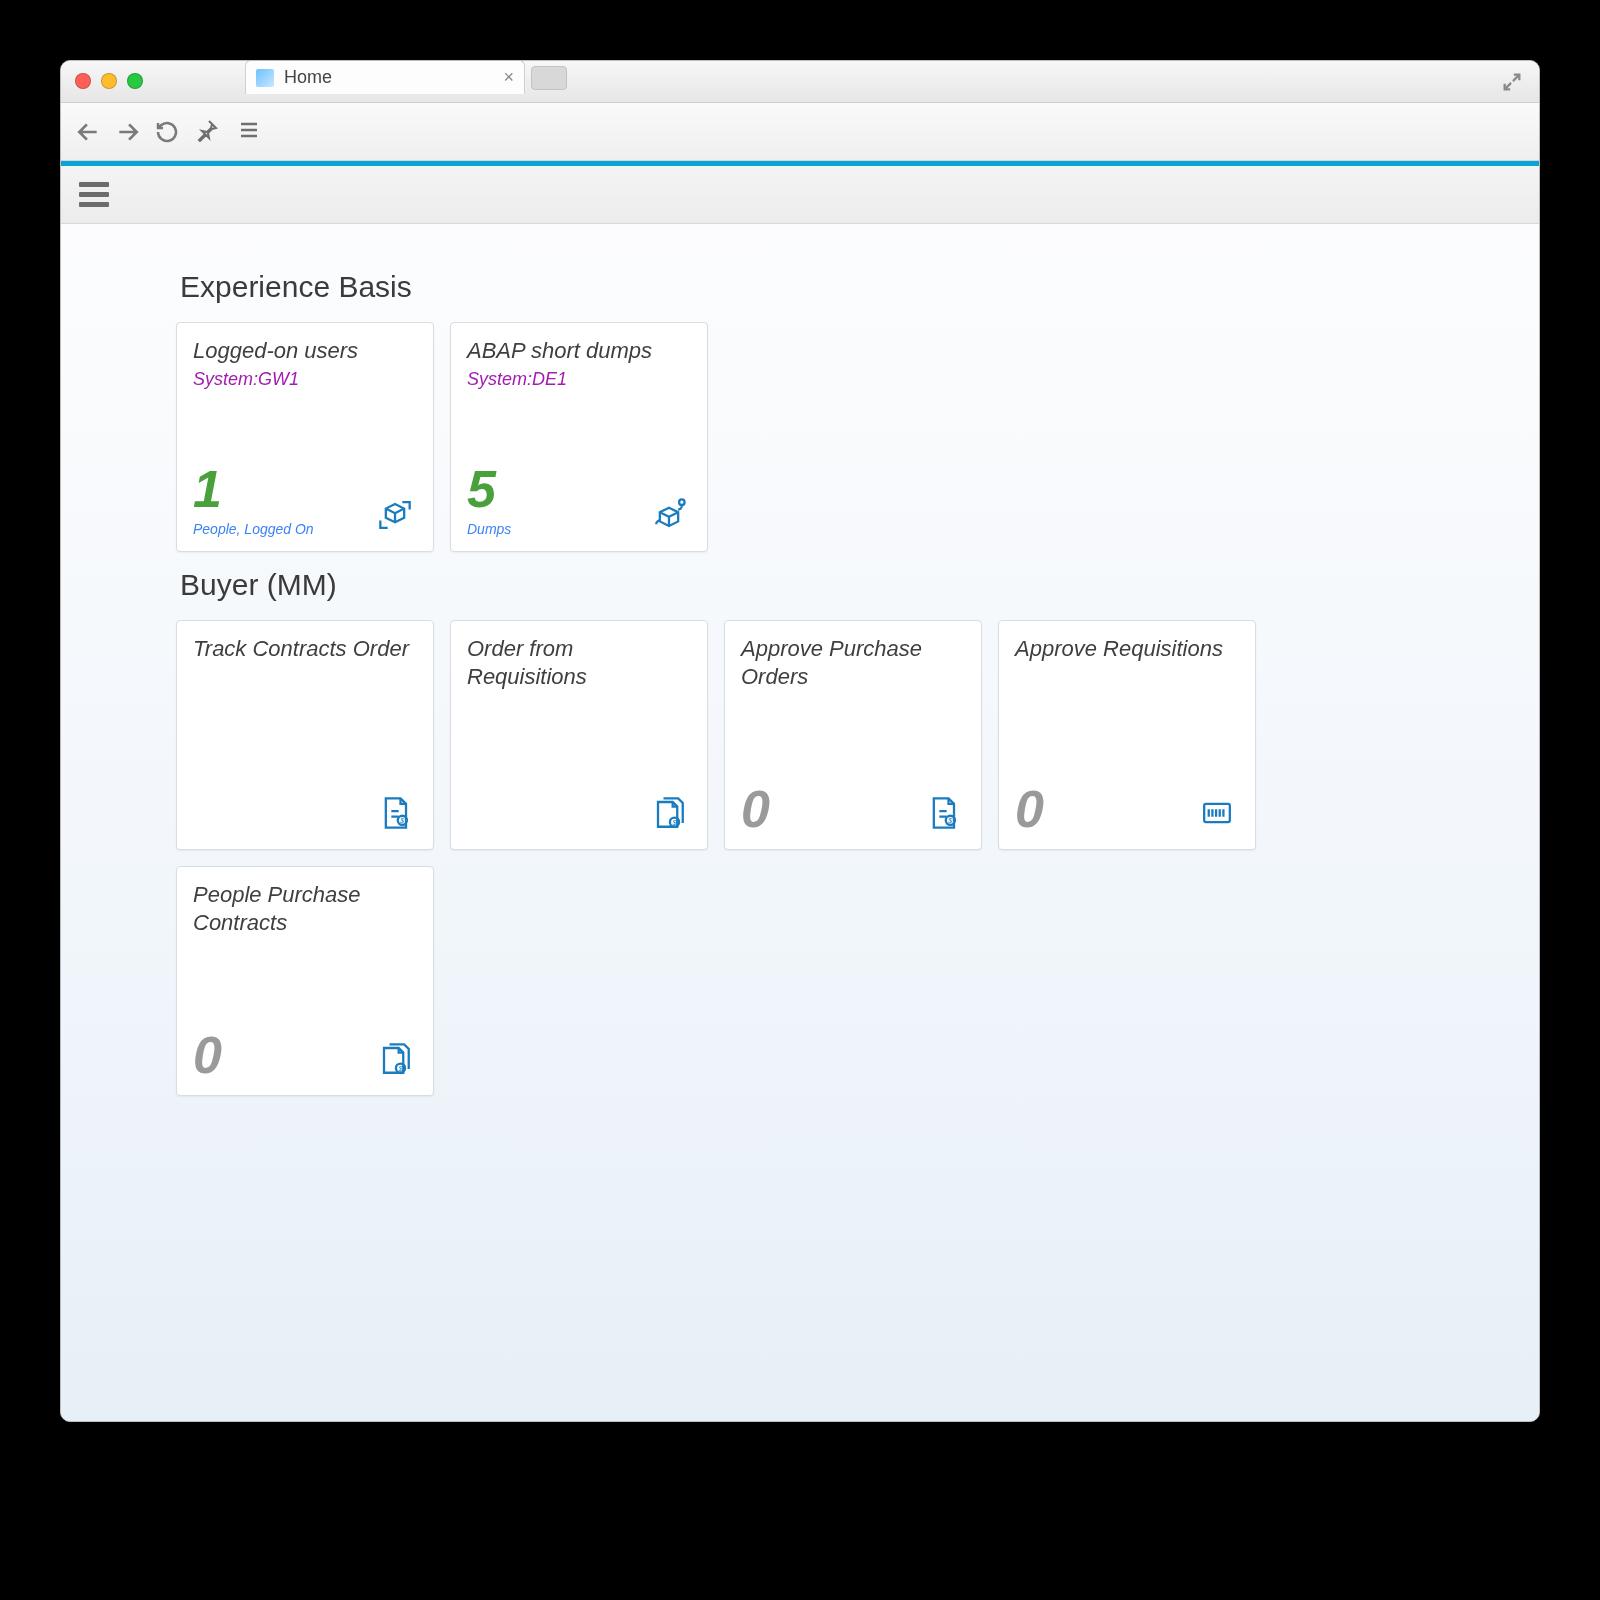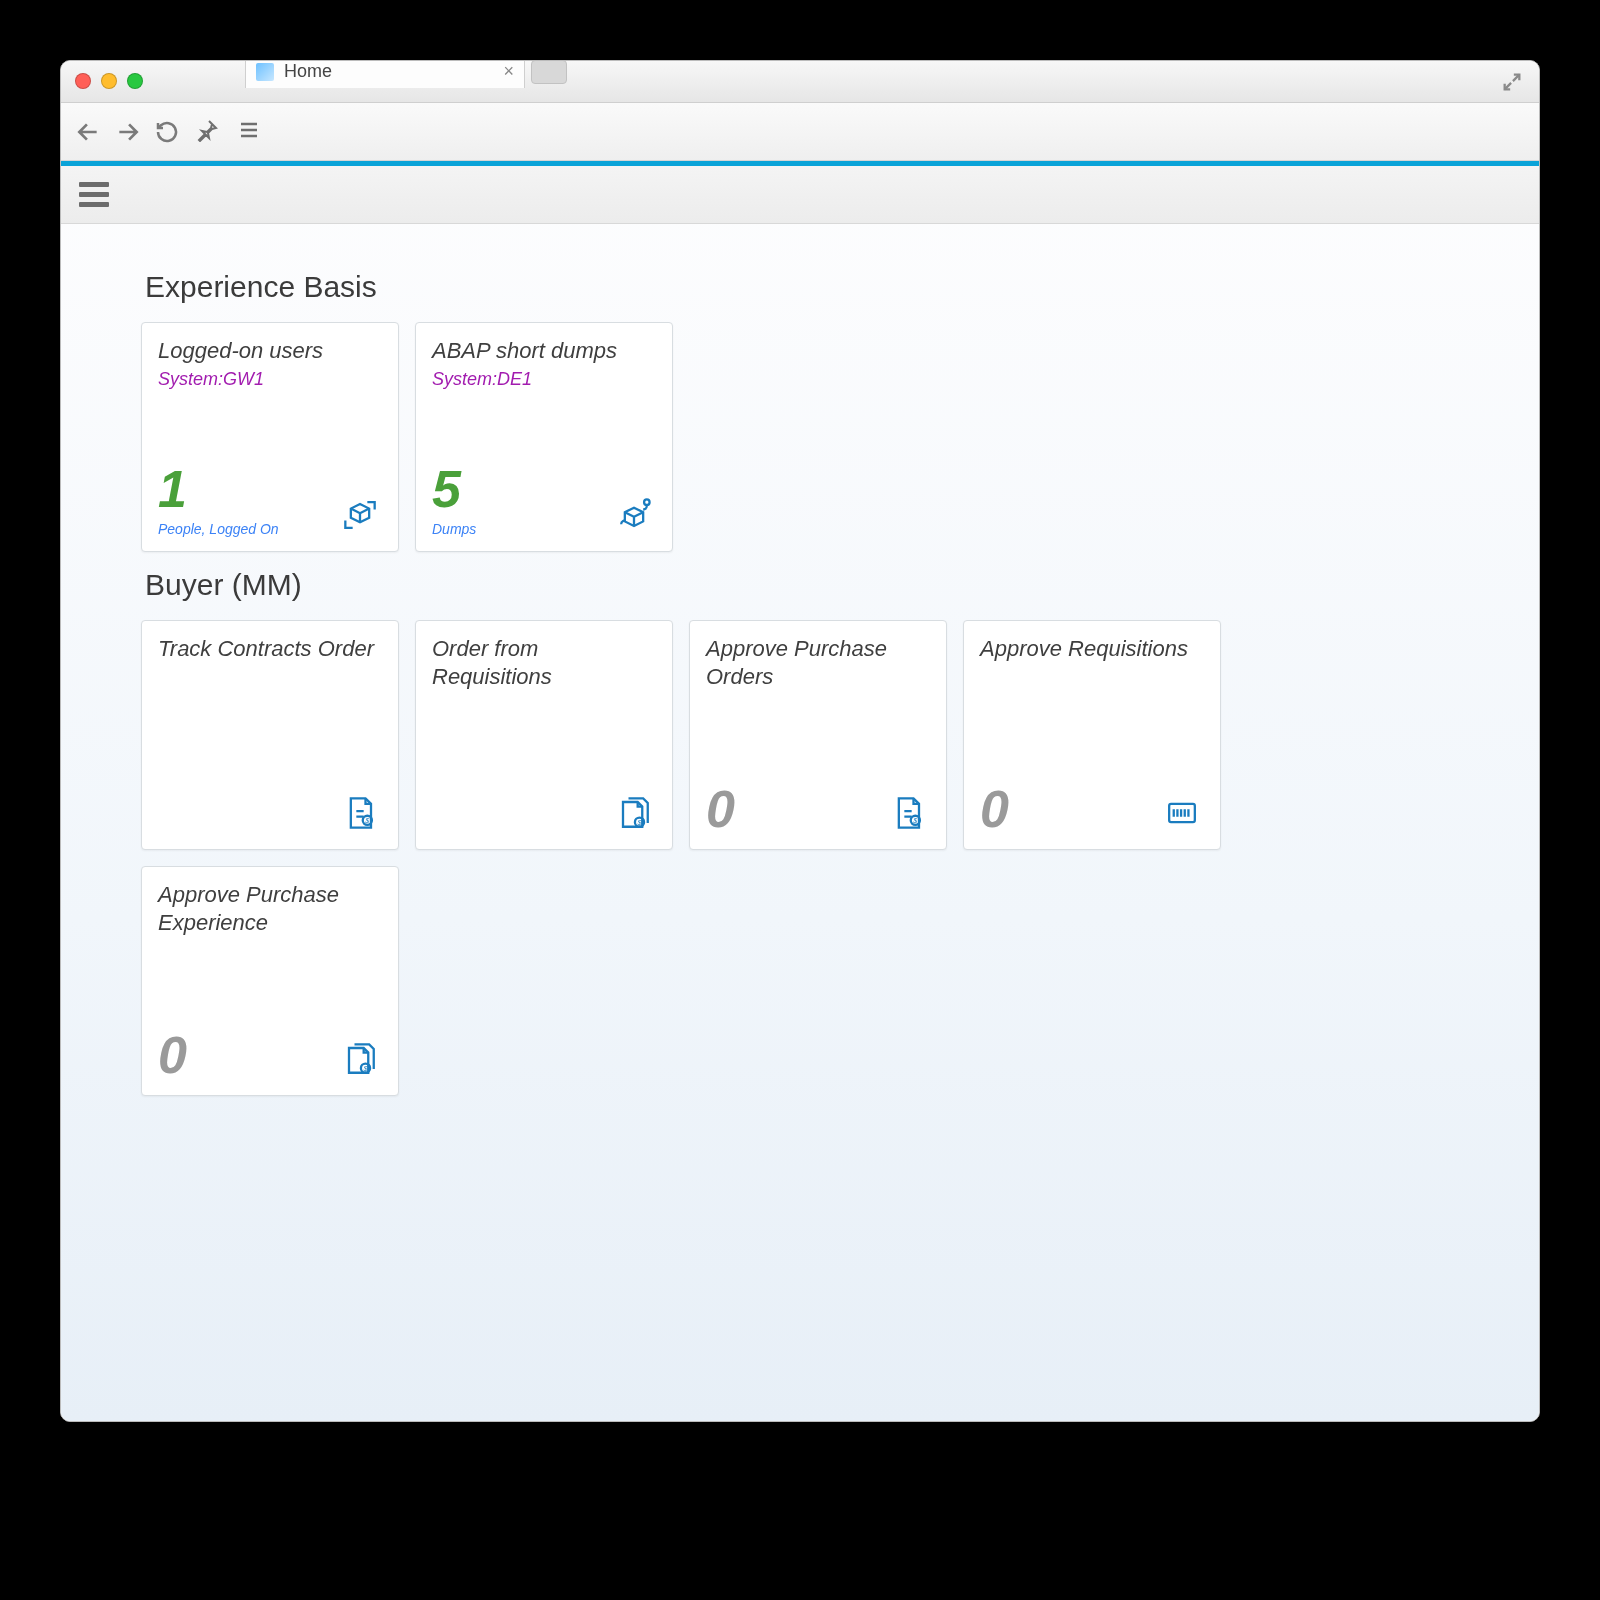--- a/index.html
+++ b/index.html
@@ -21,21 +21,21 @@
     box-shadow: 0 30px 80px rgba(0,0,0,0.6);
     overflow: hidden;
     border: 1px solid #bbb;
   }
   .titlebar {
     height: 42px;
     background: linear-gradient(#f7f7f7, #e6e6e6);
     border-bottom: 1px solid #cfcfcf;
     display: flex;
     align-items: flex-end;
-    padding: 14px 14px;
+    padding: 8px 14px;
     position: relative;
   }
   .traffic {
     position: absolute;
     top: 12px; left: 14px;
     display: flex; gap: 10px;
   }
   .dot { width: 16px; height: 16px; border-radius: 50%; border: 1px solid rgba(0,0,0,0.2); }
   .dot.red { background: #ff5f57; }
   .dot.yellow { background: #ffbd2e; }
@@ -104,21 +104,21 @@
   .fiori-header {
     height: 58px;
     background: linear-gradient(#f4f4f4,#ececec);
     border-bottom: 1px solid #d8d8d8;
     display: flex; align-items: center;
     padding: 0 18px;
   }
   .hamburger { display:flex; flex-direction:column; gap:5px; }
   .hamburger span { width:30px; height:5px; background:#6c6c6c; display:block; border-radius:1px; }
 
-  .content { padding: 30px 80px; }
+  .content { padding: 30px 80px; margin-left: 35px; }
   .group-title { font-size: 30px; color:#3b3b3b; margin: 16px 0 18px 4px; font-weight: 400; }
   .tiles { display:flex; flex-wrap:wrap; gap:16px;font-style:italic; }
   .tile {
     width: 258px; height: 230px;
     background:#fff;
     border:1px solid #d8dde1;
     border-radius:4px;
     box-shadow: 0 1px 2px rgba(0,0,0,0.05);
     padding: 14px 16px;
     display:flex; flex-direction:column;
@@ -307,21 +307,21 @@
               <div class="tile-icon">
                 <svg viewBox="0 0 48 48" fill="none" stroke="currentColor" stroke-width="2.5">
                   <rect x="10" y="14" width="28" height="20" rx="2"></rect>
                   <path d="M15 20v8M19 20v8M23 20v8M27 20v8M31 20v8"></path>
                 </svg>
               </div>
             </div>
           </div>
 
           <div class="tile">
-            <div class="tile-title">Approve Purchase Experience</div>
+            <div class="tile-title">People Purchase Contracts</div>
             <div class="tile-footer">
               <div class="left-col">
                 <div class="tile-kpi gray">0</div>
               </div>
               <div class="tile-icon">
                 <svg viewBox="0 0 48 48" fill="none" stroke="currentColor" stroke-width="2.5">
                   <path d="M12 12h16l5 5v22H12z"></path>
                     <path d="M18 8h16l5 5v22"></path>
                   <path d="M28 12v5h5"></path>
                     <circle cx="30" cy="34" r="5"></circle>

